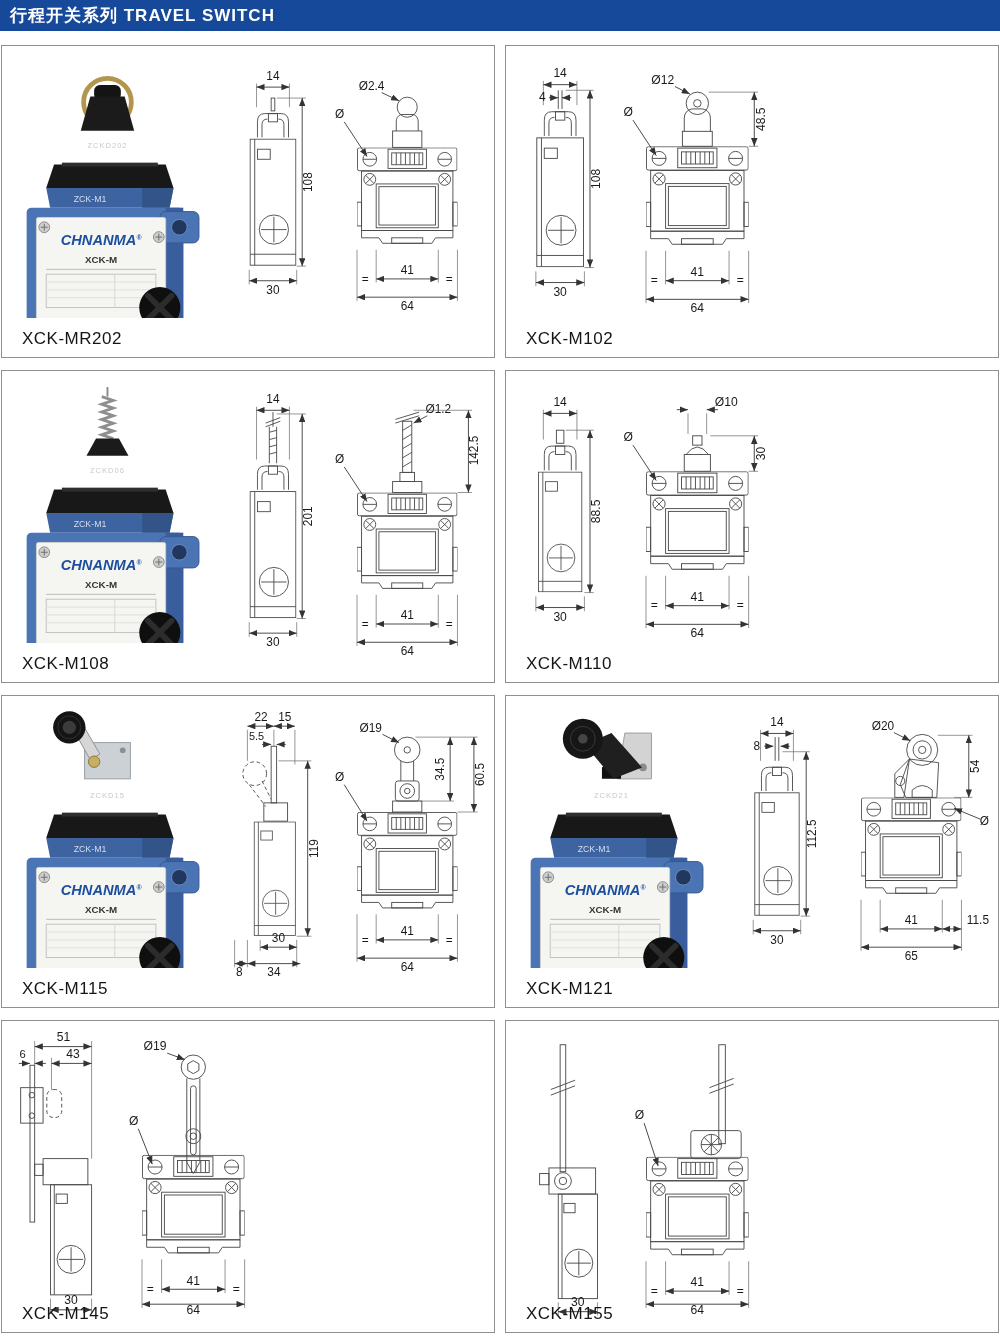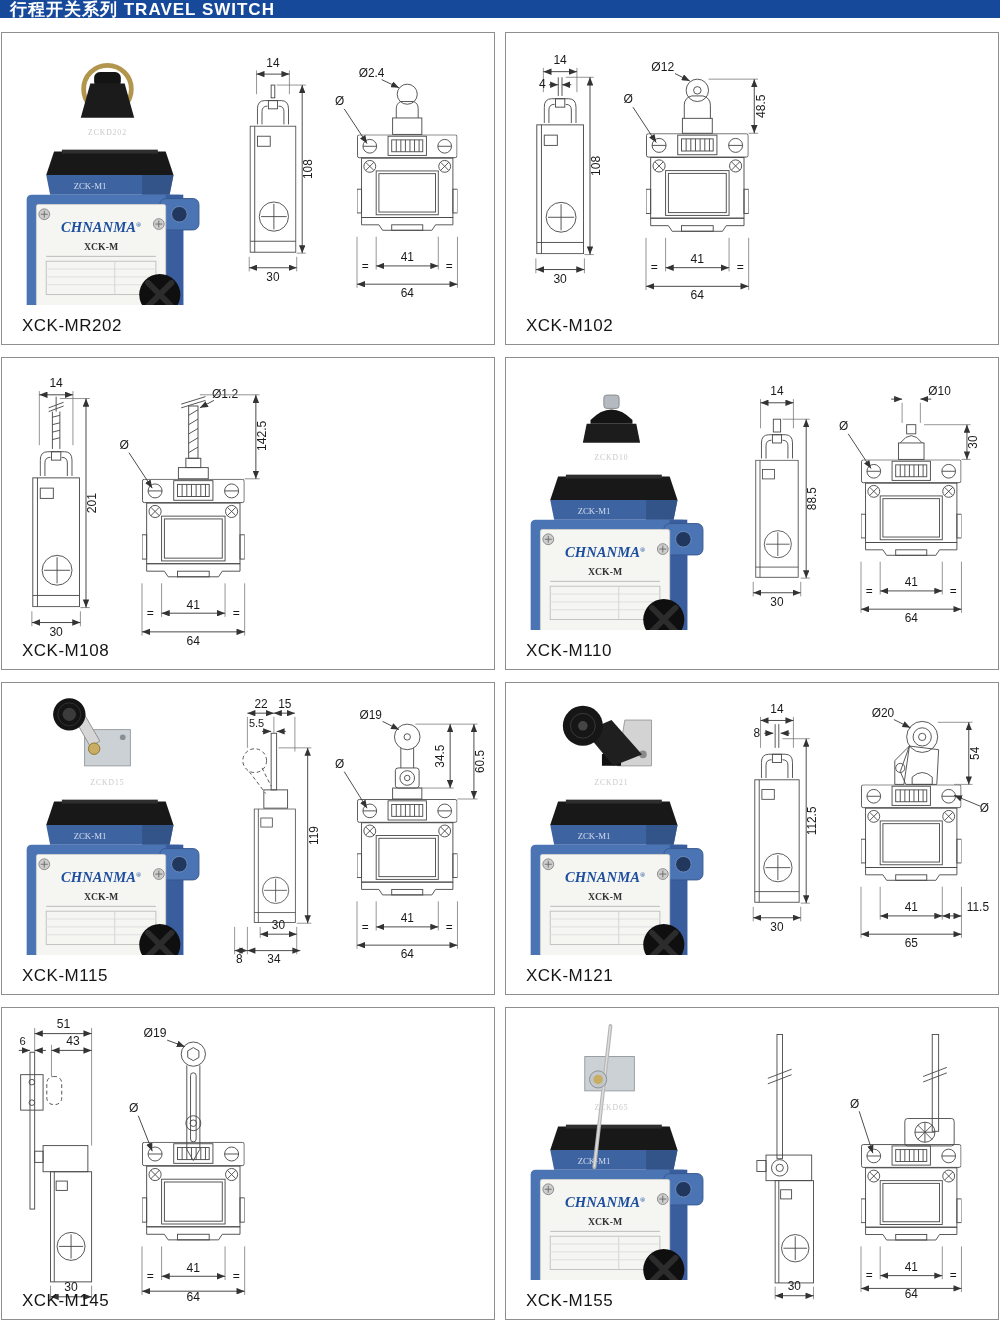--- a/index.html
+++ b/index.html
@@ -1,22 +1,22 @@
 <!DOCTYPE html>
 <html><head>
 <meta charset="utf-8">
 <style>
   html,body{margin:0;padding:0;background:#fff;}
   body{width:1000px;height:1343px;font-family:"Liberation Sans",sans-serif;overflow:hidden;position:relative;}
-  .hdr{height:18px;background:#17499b;color:#fff;display:flex;align-items:center;
+  .hdr{height:31px;background:#17499b;color:#fff;display:flex;align-items:center;
        padding-left:10px;font-size:17px;font-weight:bold;letter-spacing:1px;}
   .grid{display:grid;grid-template-columns:494px 494px;grid-auto-rows:313px;
         gap:12px 10px;margin:14px 1px 0 1px;}
   .cell{border:1px solid #8f8f8f;position:relative;background:#fff;display:flex;overflow:hidden;}
-  .photo-wrap{width:206px;flex:0 0 206px;padding:12px 0 0 12px;font-family:Liberation Serif, serif;}
+  .photo-wrap{width:206px;flex:0 0 206px;padding:12px 0 0 12px;}
   .model{position:absolute;left:20px;bottom:8px;font-size:17px;color:#151515;letter-spacing:.5px;}
   svg.draw{margin-top:3px;}
   
   .ln{stroke:#4a4a4a;stroke-width:1;fill:none;}
   .lnd{stroke:#4a4a4a;stroke-width:1;fill:none;stroke-dasharray:4 3;}
   .dim{stroke:#3c3c3c;stroke-width:1;fill:none;}
   .ext{stroke:#707070;stroke-width:.8;fill:none;}
   .dt{font-size:13px;fill:#1a1a1a;text-anchor:middle;}
   .dts{font-size:12px;fill:#1a1a1a;text-anchor:middle;}
   
@@ -190,20 +190,29 @@
       <text class="dt" x="159" y="244">=</text>
       <text class="dt" x="251" y="244">=</text>
       <line class="dim" x1="150" y1="260" x2="260" y2="260" marker-start="url(#ar)" marker-end="url(#ar)"></line>
       <text class="dt" x="205" y="274">64</text>
     </g>
   </svg>
   <div class="model">XCK-M102</div>
 </section>
 
 <section class="cell">
+  <div class="photo-wrap">
+    <svg viewBox="0 0 195 272" width="186" height="260">
+      <line x1="98" y1="4" x2="98" y2="14" stroke="#8a8a8a" stroke-width="2"></line>
+      <path d="M92,14 L104,18 L92,22 L104,26 L92,30 L104,34 L92,38 L104,42 L92,46 L104,50 L92,54 L104,58" stroke="#8f8f8f" stroke-width="3" fill="none"></path>
+      <polygon points="86,58 110,58 120,76 76,76" fill="#1b1b1b"></polygon>
+      <use href="#pbody" x="3" y="74"></use>
+      <text class="headlbl" x="98" y="94">ZCKD06</text>
+    </svg>
+  </div>
   <svg class="draw" viewBox="0 0 300 305" width="280" height="300">
     <g>
       <path class="ln" d="M54,86 V46 M62,86 V46 M58,46 V30"></path>
       <path class="ln" d="M54,52 L62,50 M54,60 L62,58 M54,68 L62,66 M54,76 L62,74"></path>
       <path class="ln" d="M50,42 L66,36 M50,46 L66,40"></path>
       <use href="#shead" x="40" y="86" width="36" height="30"></use>
       <use href="#sbody" x="32" y="116" width="52" height="140"></use>
       <path class="ext" d="M40,82 V24 M76,82 V24 M62,32 H94 M84,256 H94"></path>
       <line class="dim" x1="40" y1="28" x2="76" y2="28" marker-start="url(#ar)" marker-end="url(#ar)"></line>
       <text class="dt" x="58" y="20">14</text>
@@ -233,29 +242,20 @@
       <text class="dt" x="159" y="266">=</text>
       <text class="dt" x="251" y="266">=</text>
       <line class="dim" x1="150" y1="282" x2="260" y2="282" marker-start="url(#ar)" marker-end="url(#ar)"></line>
       <text class="dt" x="205" y="296">64</text>
     </g>
   </svg>
   <div class="model">XCK-M108</div>
 </section>
 
 <section class="cell">
-  <div class="photo-wrap">
-    <svg viewBox="0 0 195 272" width="186" height="260">
-      <rect x="90" y="26" width="16" height="14" rx="3" fill="#b5bac0" stroke="#868b90"></rect>
-      <path d="M76,52 Q98,30 120,52 L120,56 L76,56 Z" fill="#141414"></path>
-      <polygon points="72,56 124,56 128,76 68,76" fill="#1c1c1c"></polygon>
-      <use href="#pbody" x="3" y="74"></use>
-      <text class="headlbl" x="98" y="94">ZCKD10</text>
-    </svg>
-  </div>
   <svg class="draw" viewBox="0 0 300 305" width="280" height="300">
     <g>
       <rect class="ln" x="54" y="52" width="8" height="14"></rect>
       <use href="#shead" x="40" y="66" width="36" height="30"></use>
       <use href="#sbody" x="32" y="96" width="52" height="130"></use>
       <path class="ext" d="M40,62 V30 M76,62 V30 M64,52 H94 M84,226 H94"></path>
       <line class="dim" x1="40" y1="34" x2="76" y2="34" marker-start="url(#ar)" marker-end="url(#ar)"></line>
       <text class="dt" x="58" y="26">14</text>
       <line class="dim" x1="90" y1="52" x2="90" y2="226" marker-start="url(#ar)" marker-end="url(#ar)"></line>
       <text class="dt" transform="translate(101 139) rotate(-90)">88.5</text>
@@ -464,31 +464,20 @@
       <text class="dt" x="159" y="280">=</text>
       <text class="dt" x="251" y="280">=</text>
       <line class="dim" x1="150" y1="292" x2="260" y2="292" marker-start="url(#ar)" marker-end="url(#ar)"></line>
       <text class="dt" x="205" y="303">64</text>
     </g>
   </svg>
   <div class="model">XCK-M145</div>
 </section>
 
 <section class="cell">
-  <div class="photo-wrap">
-    <svg viewBox="0 0 195 272" width="186" height="260">
-      <rect x="70" y="38" width="52" height="36" fill="#ccd1d6" stroke="#979ca1"></rect>
-      <use href="#pbody" x="3" y="74"></use>
-      <line x1="80" y1="154" x2="97" y2="6" stroke="#b7b7b7" stroke-width="4" stroke-linecap="round"></line>
-      <line x1="80" y1="154" x2="97" y2="6" stroke="#dedede" stroke-width="1.5"></line>
-      <circle cx="84" cy="62" r="9" fill="#c2c7cc" stroke="#8a8f94"></circle>
-      <circle cx="84" cy="62" r="5" fill="#c8ae62"></circle>
-      <text class="headlbl" x="98" y="94">ZCKD65</text>
-    </svg>
-  </div>
   <svg class="draw" viewBox="0 0 300 305" width="280" height="300">
     <g>
       <rect class="ln" x="58" y="14" width="6" height="136"></rect>
       <path class="ln" d="M48,62 L74,52 M48,68 L74,58"></path>
       <rect class="ln" x="46" y="146" width="50" height="28"></rect>
       <rect class="ln" x="36" y="152" width="10" height="12"></rect>
       <circle class="ln" cx="61" cy="160" r="9"></circle>
       <circle class="ln" cx="61" cy="160" r="4"></circle>
       <rect class="ln" x="56" y="174" width="42" height="112"></rect>
       <rect class="ln" x="62" y="184" width="12" height="10"></rect>

